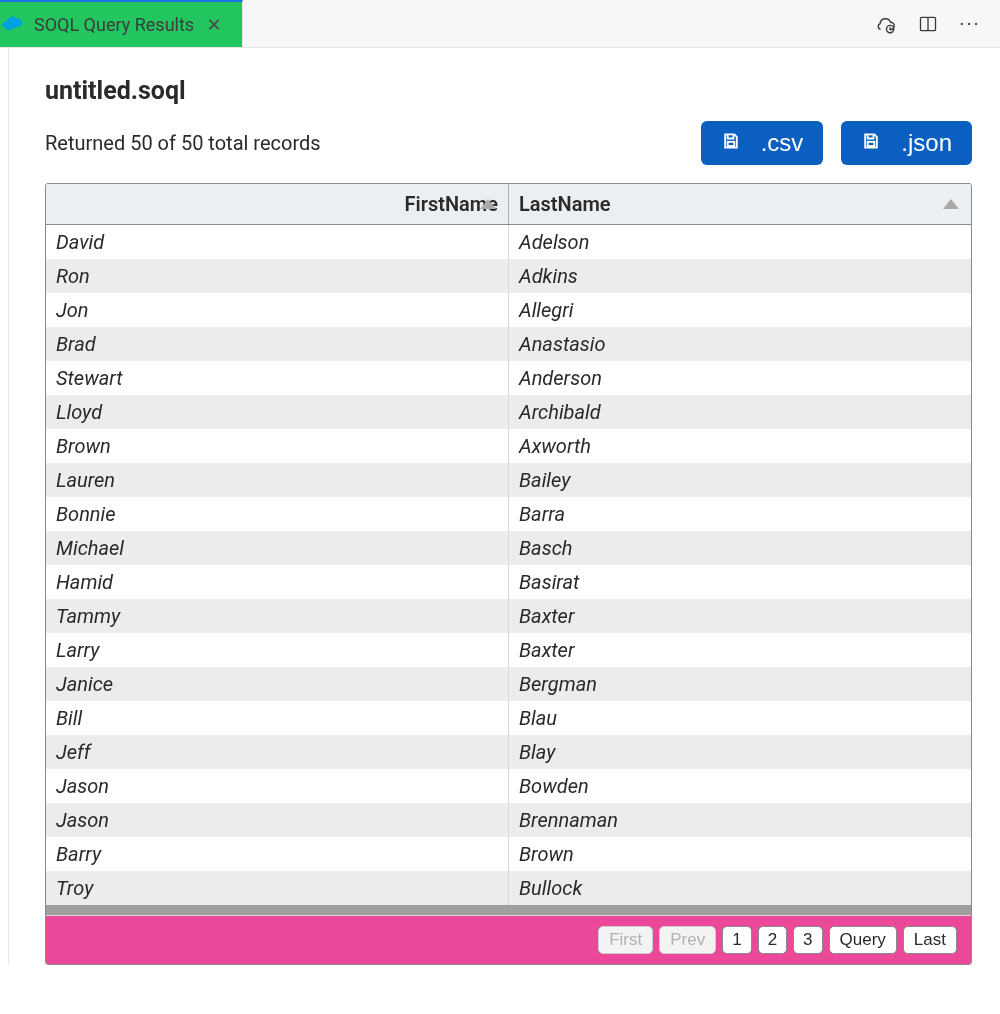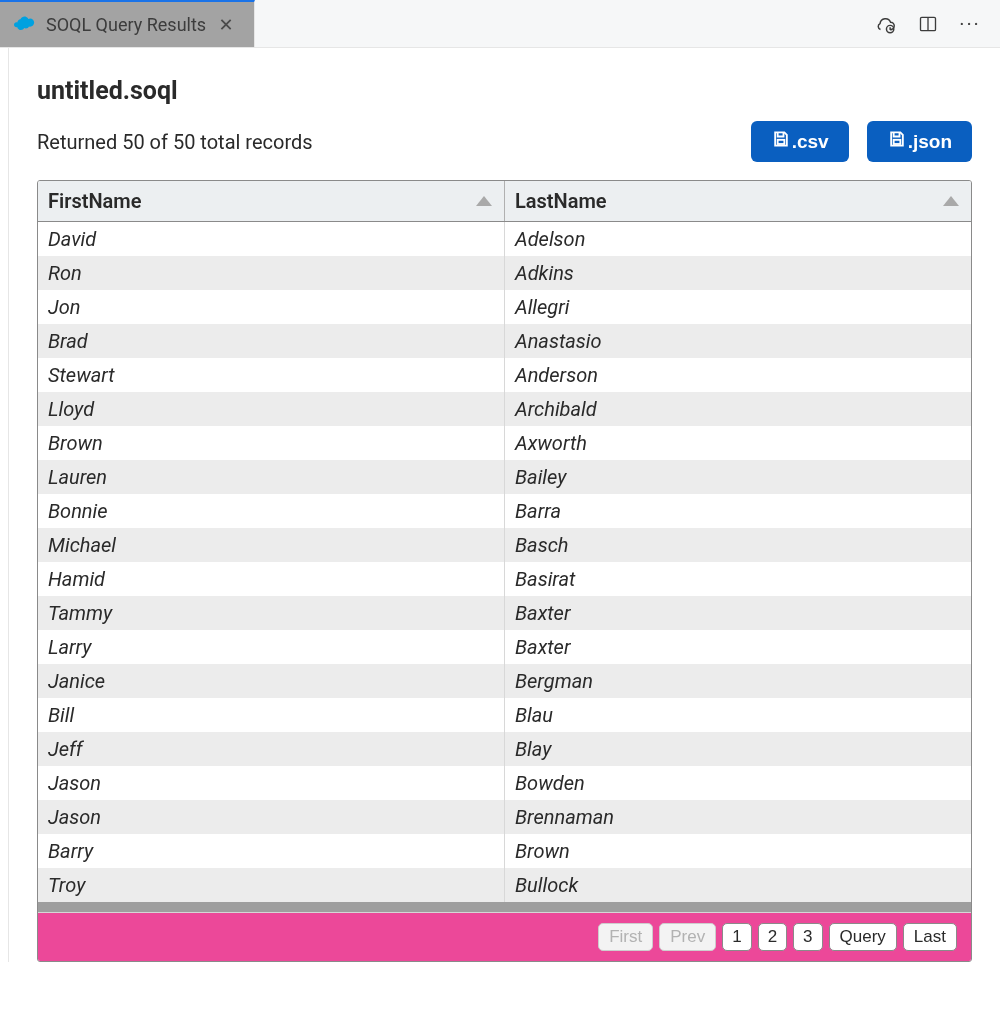--- a/index.html
+++ b/index.html
@@ -15,22 +15,22 @@
     align-items: center;
     height: 48px;
     background: #f6f7f8;
     border-bottom: 1px solid #e6e6e6;
   }
   .tab {
     display: flex;
     align-items: center;
     gap: 10px;
     height: 100%;
-    padding: 0 18px 0 14px;
-    background: #a3a3a3;
+    padding: 0 18px 0 2px;
+    background: #22c55e;
     border-right: 1px solid #e6e6e6;
     border-top: 2px solid #1a73e8;
     font-size: 18px;
     color: #3c3c3c;
   }
   .tab .cloud-icon svg { width: 22px; height: 16px; }
   .tab .close-icon {
     width: 20px; height: 20px;
     display: flex; align-items: center; justify-content: center;
     font-size: 18px; color: #4a4a4a;
@@ -45,21 +45,21 @@
     color: #3c3c3c;
   }
   .tab-bar-actions .icon-btn {
     width: 24px; height: 24px;
     display: flex; align-items: center; justify-content: center;
     cursor: pointer;
   }
   .ellipsis { font-size: 20px; letter-spacing: 2px; }
 
   .content {
-    padding: 28px 28px 0 28px;
+    padding: 28px 28px 0 36px;
     border-left: 1px solid #e6e6e6;
     margin-left: 8px;
   }
   .page-title {
     font-size: 25px;
     font-weight: 700;
     color: #2a2a2a;
     margin-bottom: 16px;
   }
   .meta-row {
@@ -72,28 +72,28 @@
     font-size: 20px;
     color: #2a2a2a;
   }
   .export-buttons {
     display: flex;
     gap: 18px;
   }
   .export-btn {
     display: flex;
     align-items: center;
-    gap: 1px;
+    gap: 20px;
     background: #0a5fc0;
     color: #fff;
     border: none;
     border-radius: 6px;
     padding: 8px 20px;
-    font-size: 19px;
-    font-weight: 700;
+    font-size: 24px;
+    font-weight: 400;
     cursor: pointer;
   }
   .export-btn svg { width: 20px; height: 20px; }
 
   .table-wrap {
     border: 1px solid #8a8a8a;
     border-radius: 3px;
     overflow: hidden;
   }
   table {
@@ -103,21 +103,21 @@
     color: #2a2a2a;
   }
   thead th {
     background: #eceff1;
     text-align: left;
     font-weight: 600;
     padding: 8px 10px;
     border-bottom: 1px solid #8a8a8a;
     position: relative;
   }
-  thead th:first-child { border-right: 1px solid #b0b0b0; }
+  thead th:first-child { border-right: 1px solid #b0b0b0; text-align: right; }
   tbody td {
     padding: 5px 10px;
     border-right: 1px solid #d8d8d8;
     font-style: italic;
   }
   tbody td:last-child { border-right: none; }
   tbody tr:nth-child(even) { background: #ececec; }
   .sort-arrow {
     position: absolute;
     right: 12px;

